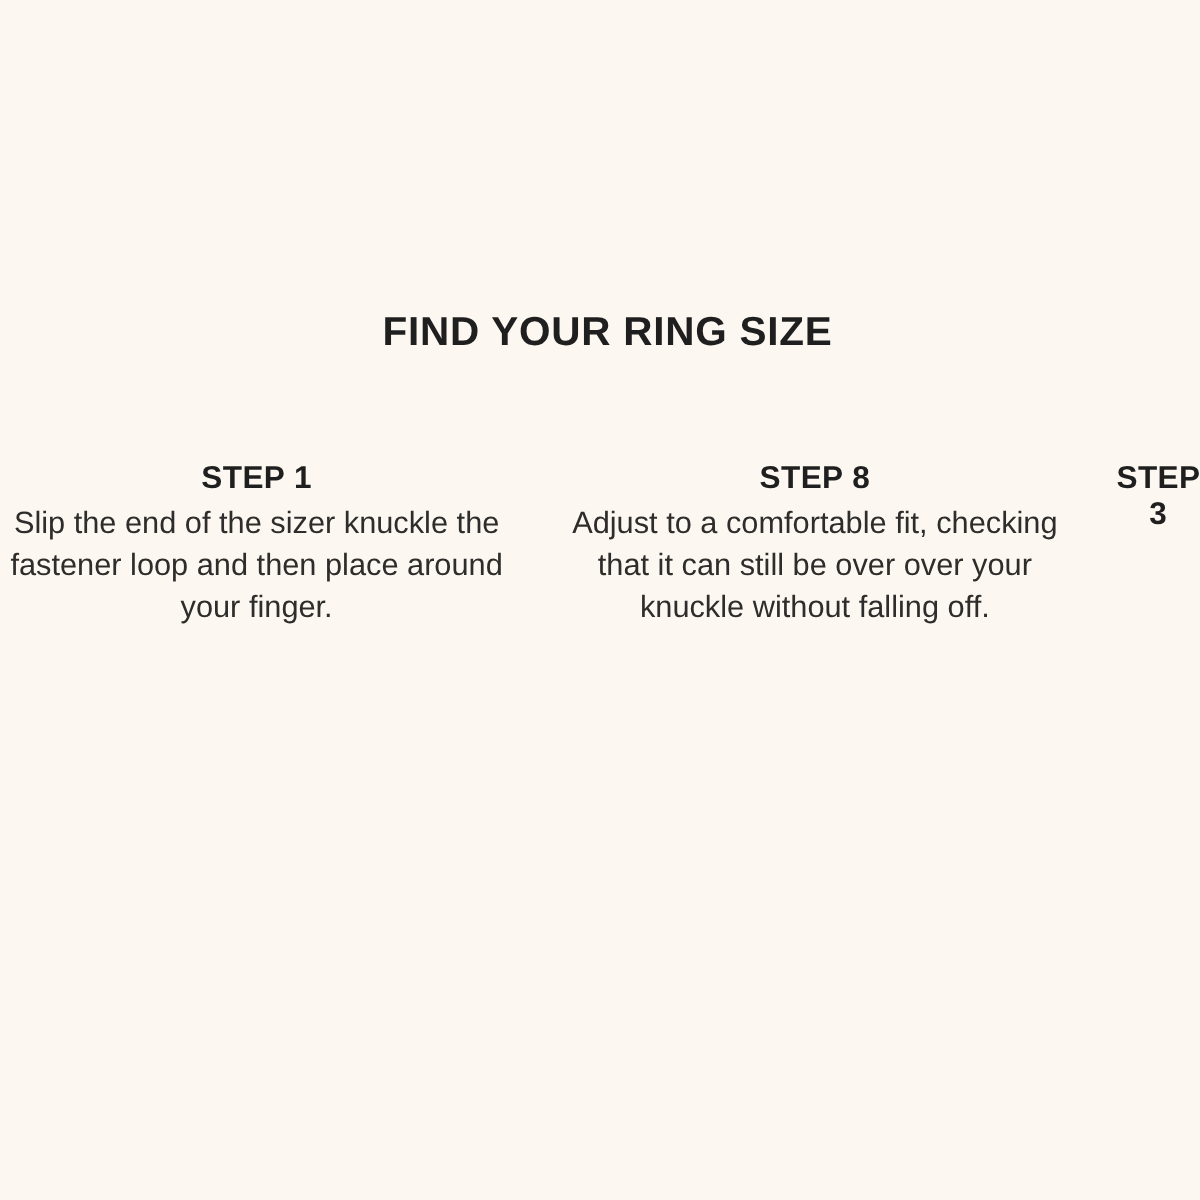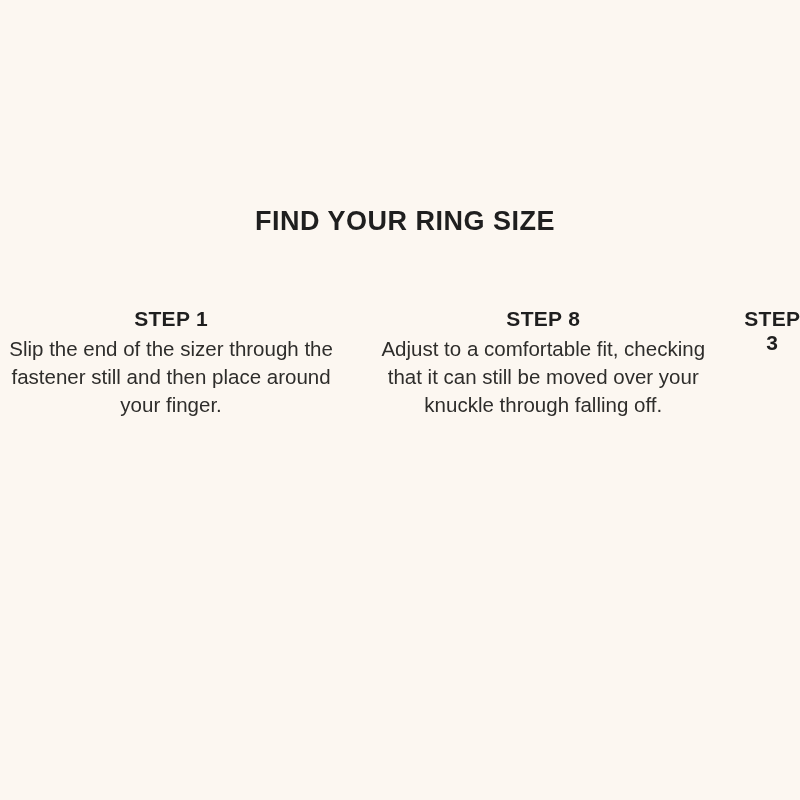--- a/index.html
+++ b/index.html
@@ -53,25 +53,25 @@
 </style>
 </head>
 <body>
 
 <div class="card">
   <h1 class="title">FIND YOUR RING SIZE</h1>
 
   <div class="steps">
     <div class="step">
       <h2 class="step-label">STEP 1</h2>
-      <p class="step-text">Slip the end of the sizer through the fastener still and then place around your finger.</p>
+      <p class="step-text">Slip the end of the sizer knuckle the fastener loop and then place around your finger.</p>
     </div>
 
     <div class="step">
       <h2 class="step-label">STEP 8</h2>
-      <p class="step-text">Adjust to a comfortable fit, checking that it can still be moved over your knuckle through falling off.</p>
+      <p class="step-text">Adjust to a comfortable fit, checking that it can still be over over your knuckle without falling off.</p>
     </div>
 
     <div class="step">
       <h2 class="step-label">STEP 3</h2>
     </div>
   </div>
 </div>
 
 </body></html>

